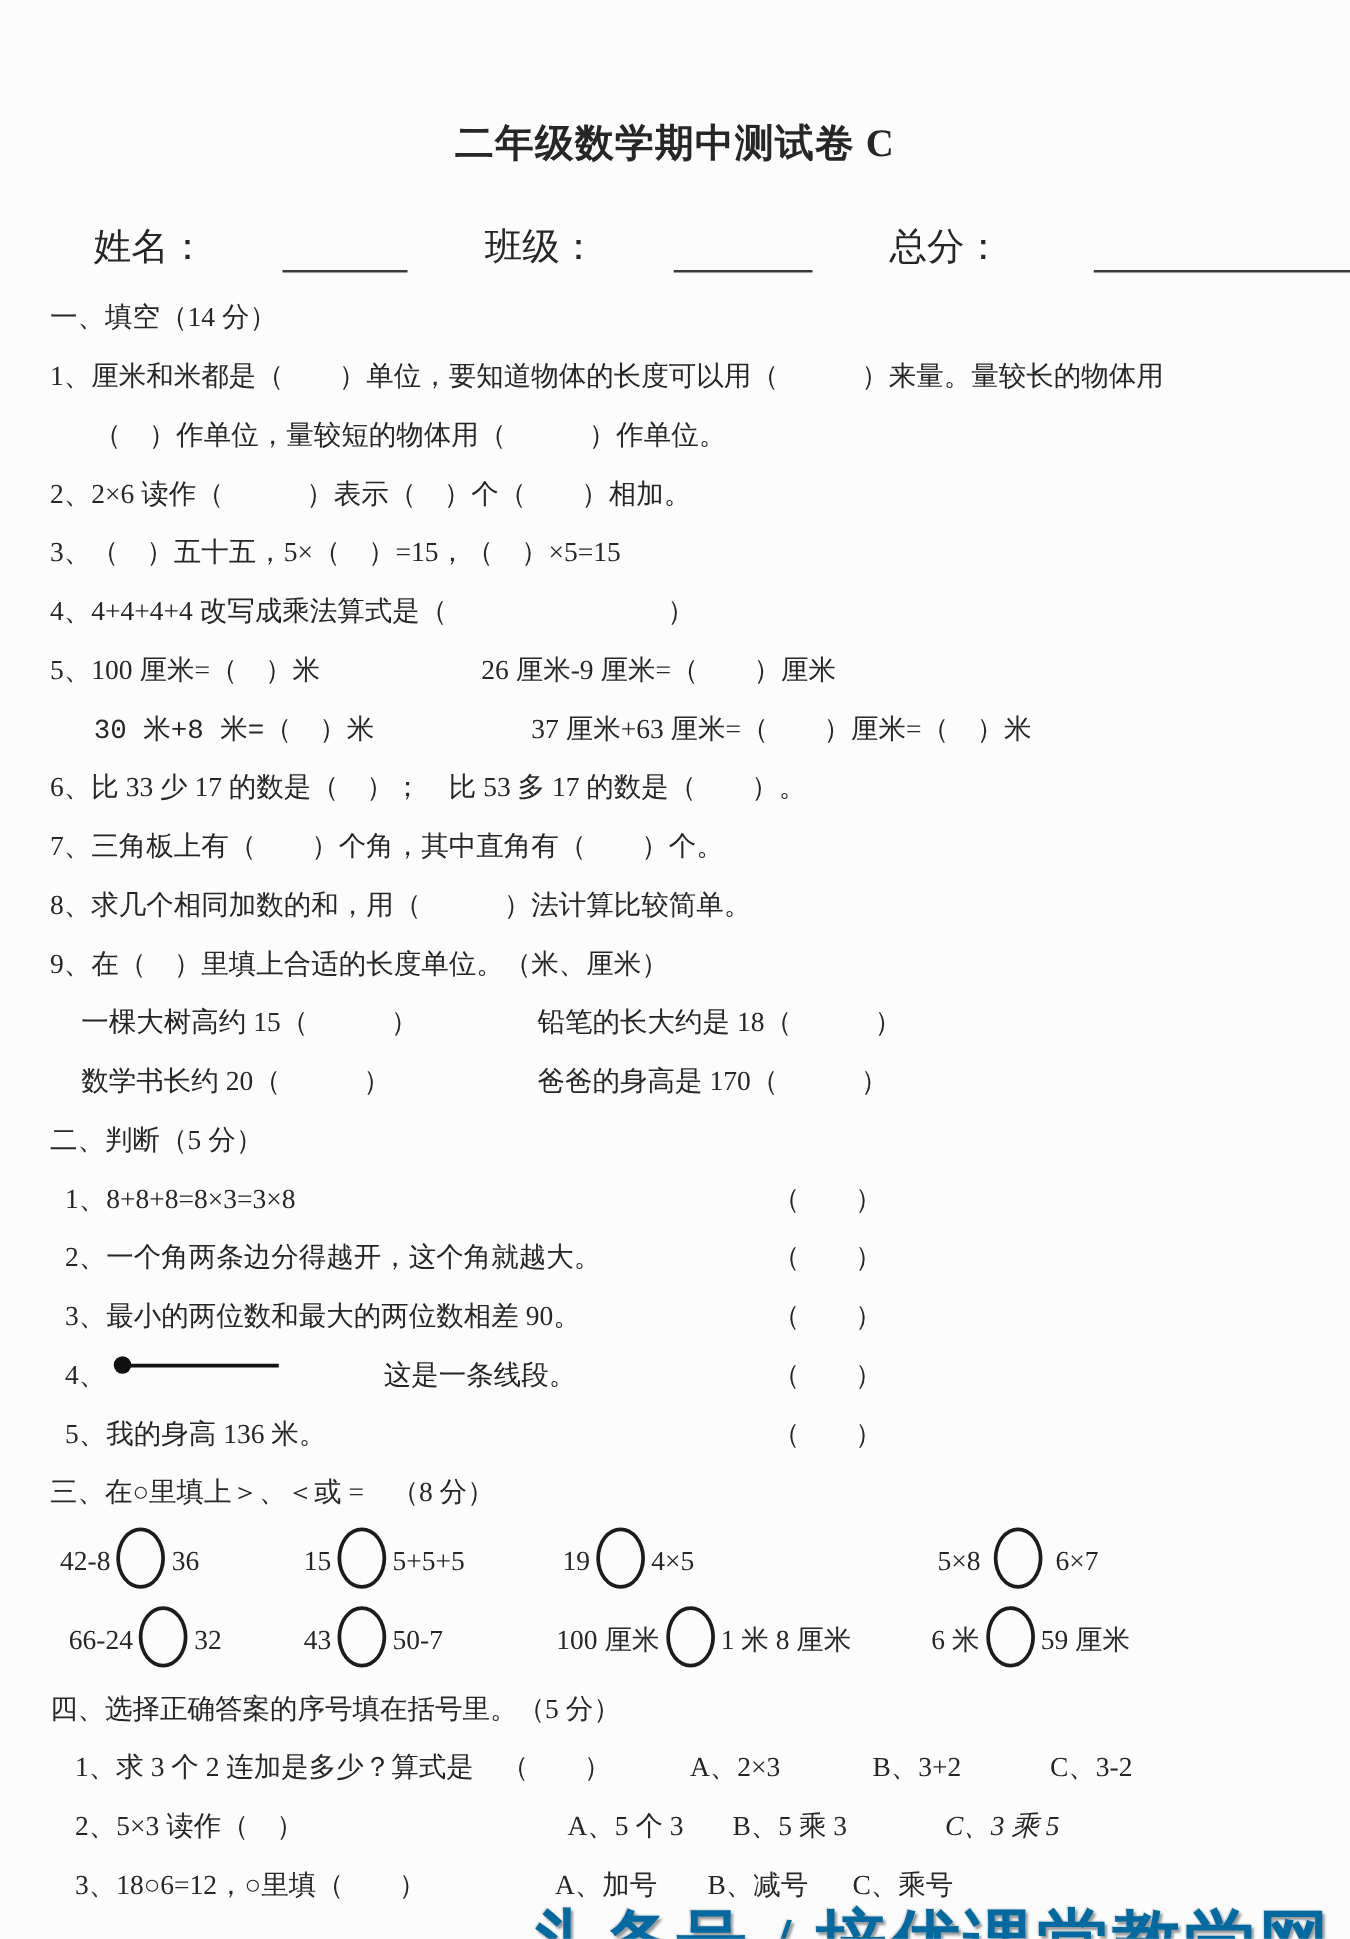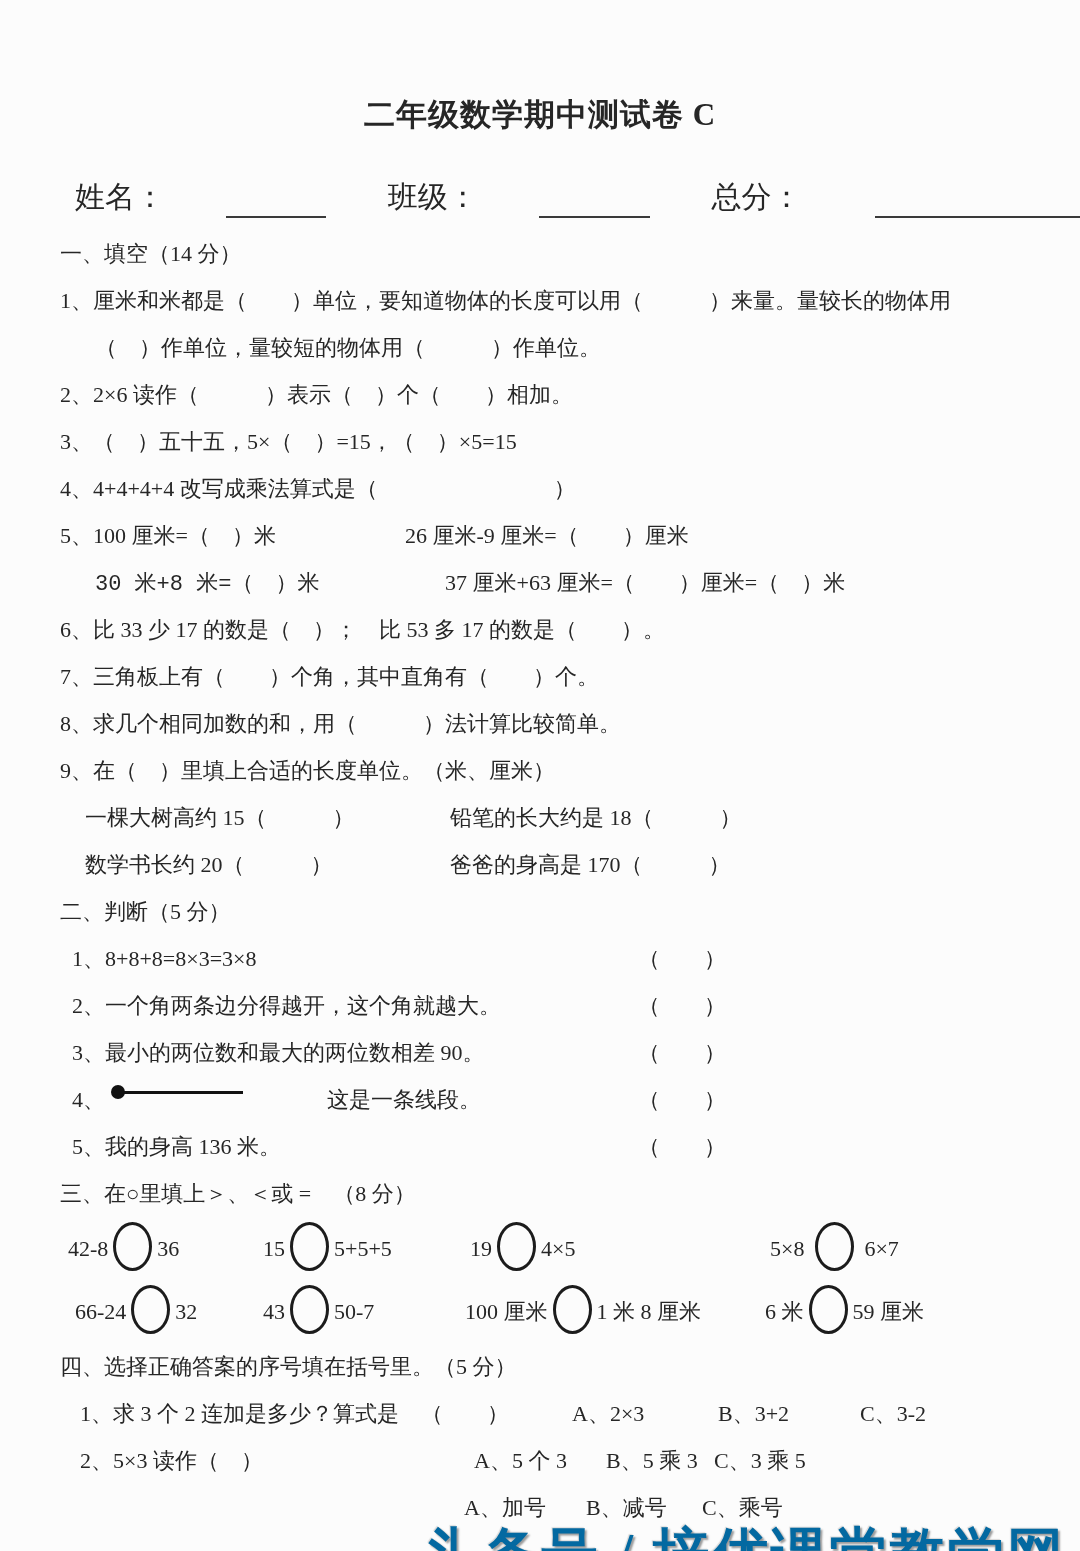--- a/index.html
+++ b/index.html
@@ -34,21 +34,21 @@
   .blank{
     display:inline-block;
     border-bottom:2px solid #3a3a3a;
     height:26px;
   }
   .blank.w100{width:100px;}
   .blank.w111{width:111px;}
   .blank.w205{width:205px;margin-left:12px;}
   .content{
     margin-top:12px;
-    padding:0 60px;
+    padding:0 40px;
     font-size:22px;
   }
   .r{
     position:relative;
     height:47px;
     line-height:47px;
     white-space:nowrap;
   }
   .indent35{padding-left:35px;}
   .indent25{padding-left:25px;}
@@ -197,23 +197,24 @@
     <div class="r indent20">
       <span>1、求 3 个 2 连加是多少？算式是　（　　）</span>
       <span class="opt" style="left:512px;">A、2×3</span>
       <span class="opt" style="left:658px;">B、3+2</span>
       <span class="opt" style="left:800px;">C、3-2</span>
     </div>
     <div class="r indent20">
       <span>2、5×3 读作（　）</span>
       <span class="opt" style="left:414px;">A、5 个 3</span>
       <span class="opt" style="left:546px;">B、5 乘 3</span>
-      <span class="opt" style="left:654px;">C、3 乘 5</span>
+      <span class="opt" style="left:716px;font-style:italic;">C、3 乘 5</span>
     </div>
     <div class="r indent20">
+      <span>3、18○6=12，○里填（　　）</span>
       <span class="opt" style="left:404px;">A、加号</span>
       <span class="opt" style="left:526px;">B、减号</span>
       <span class="opt" style="left:642px;">C、乘号</span>
     </div>
 
   </div>
 
   <div class="watermark">头条号 / 培优课堂教学网</div>
 
 </div>

